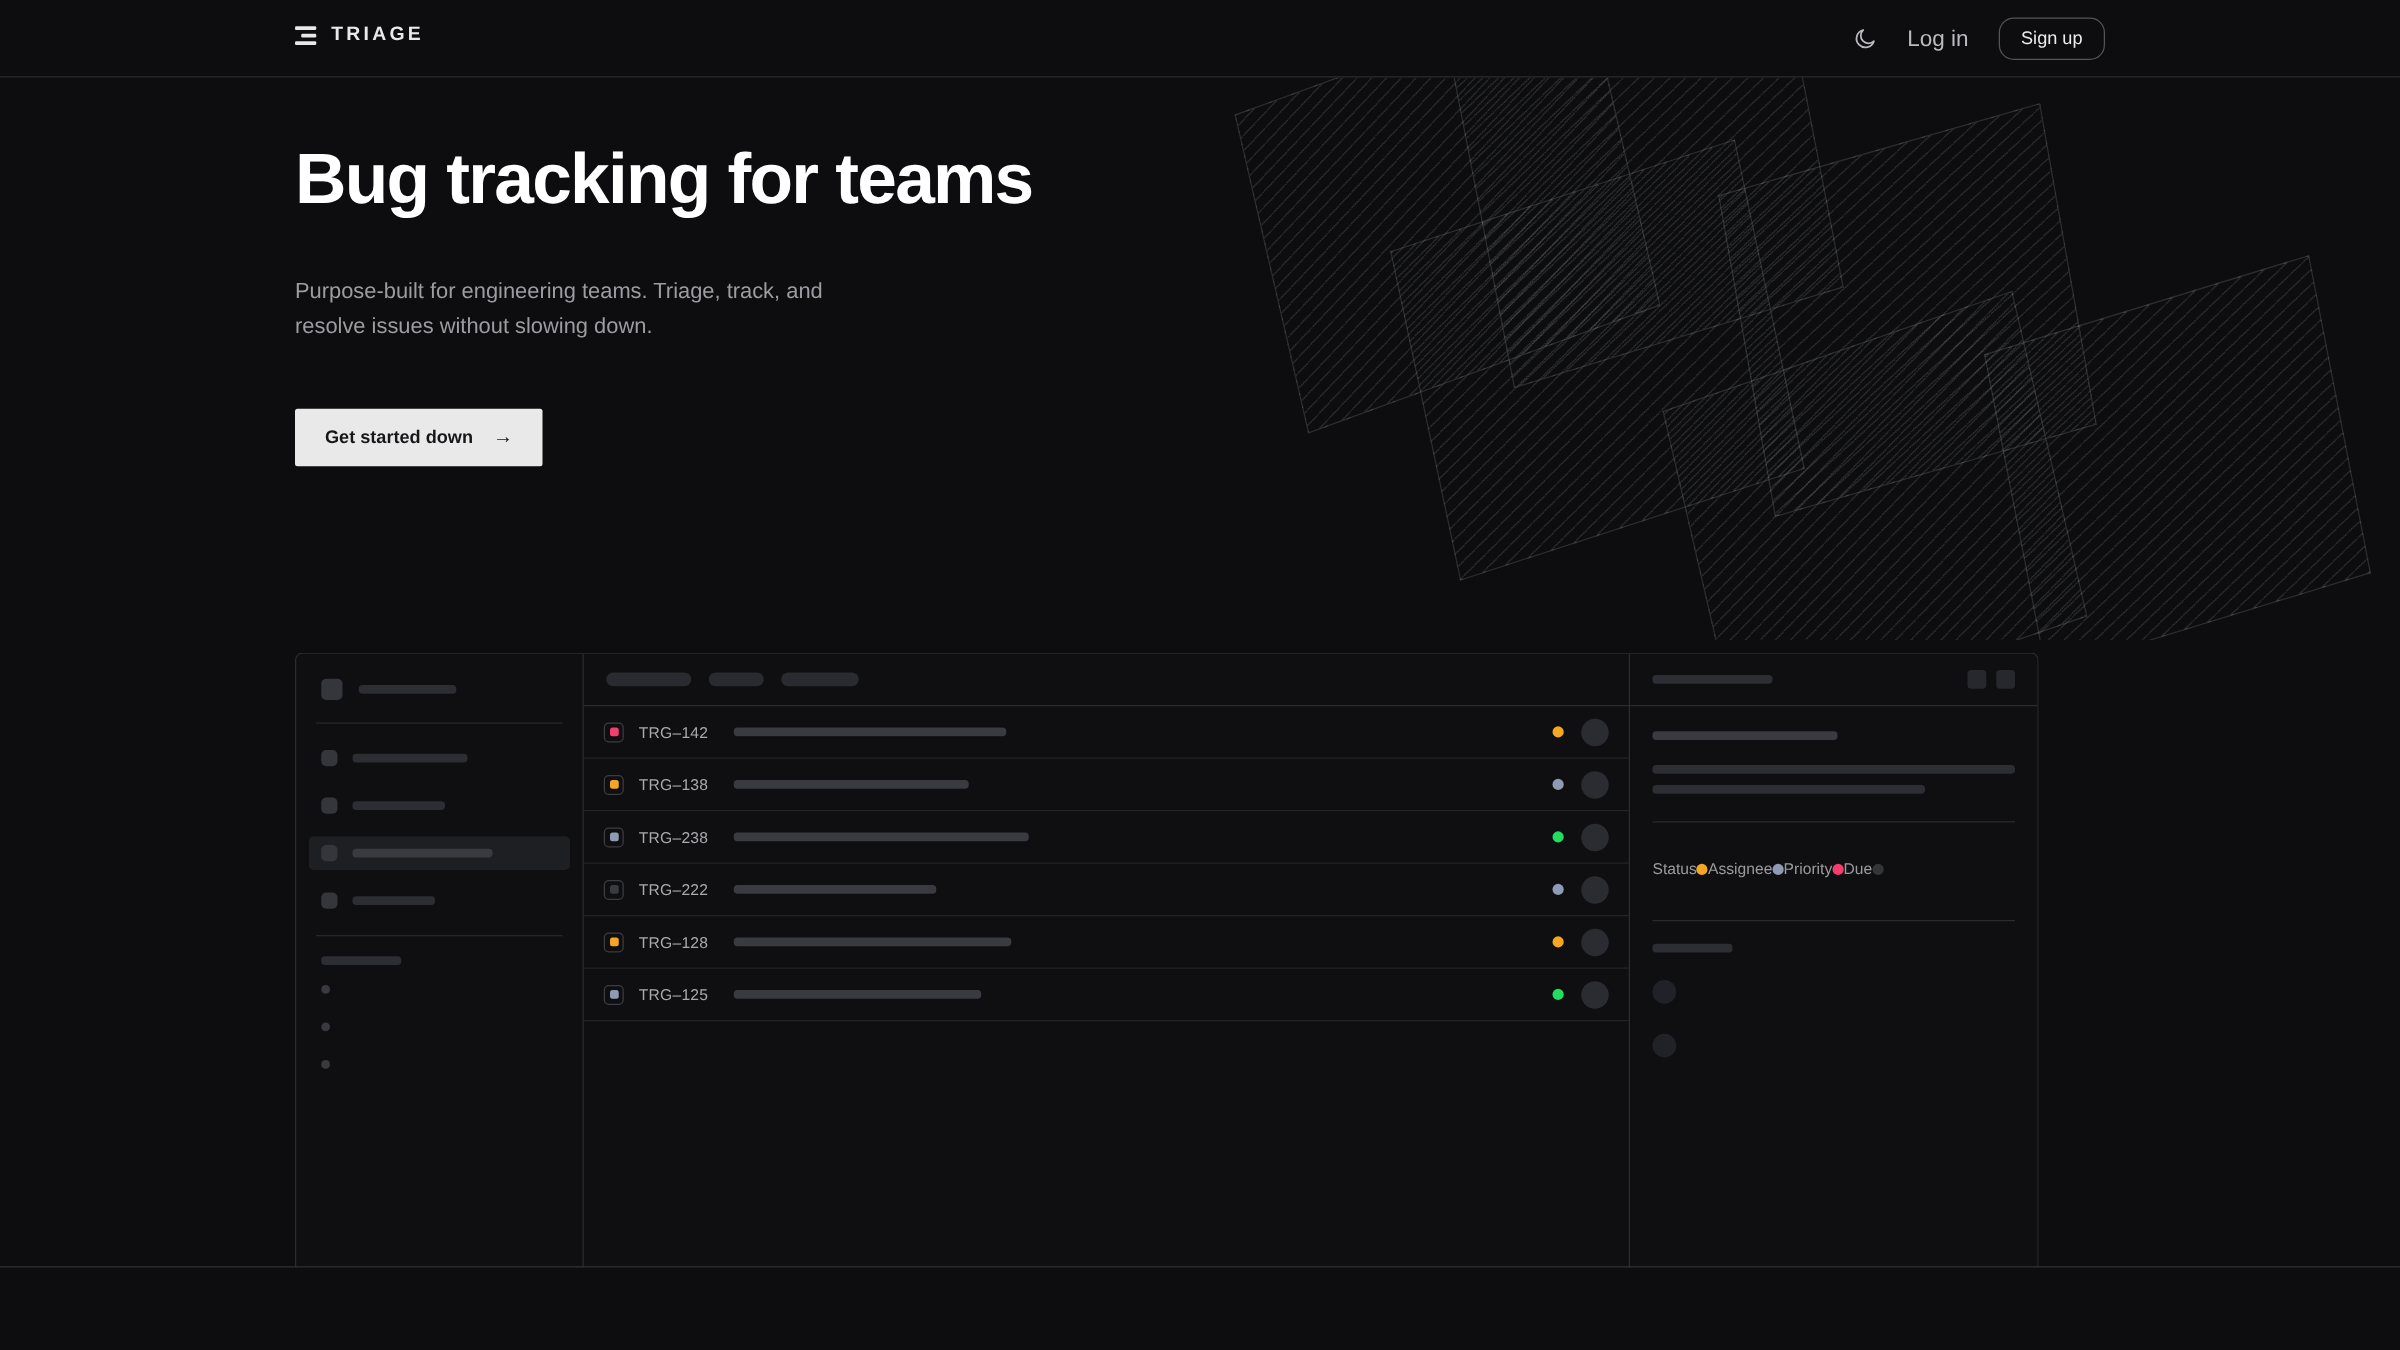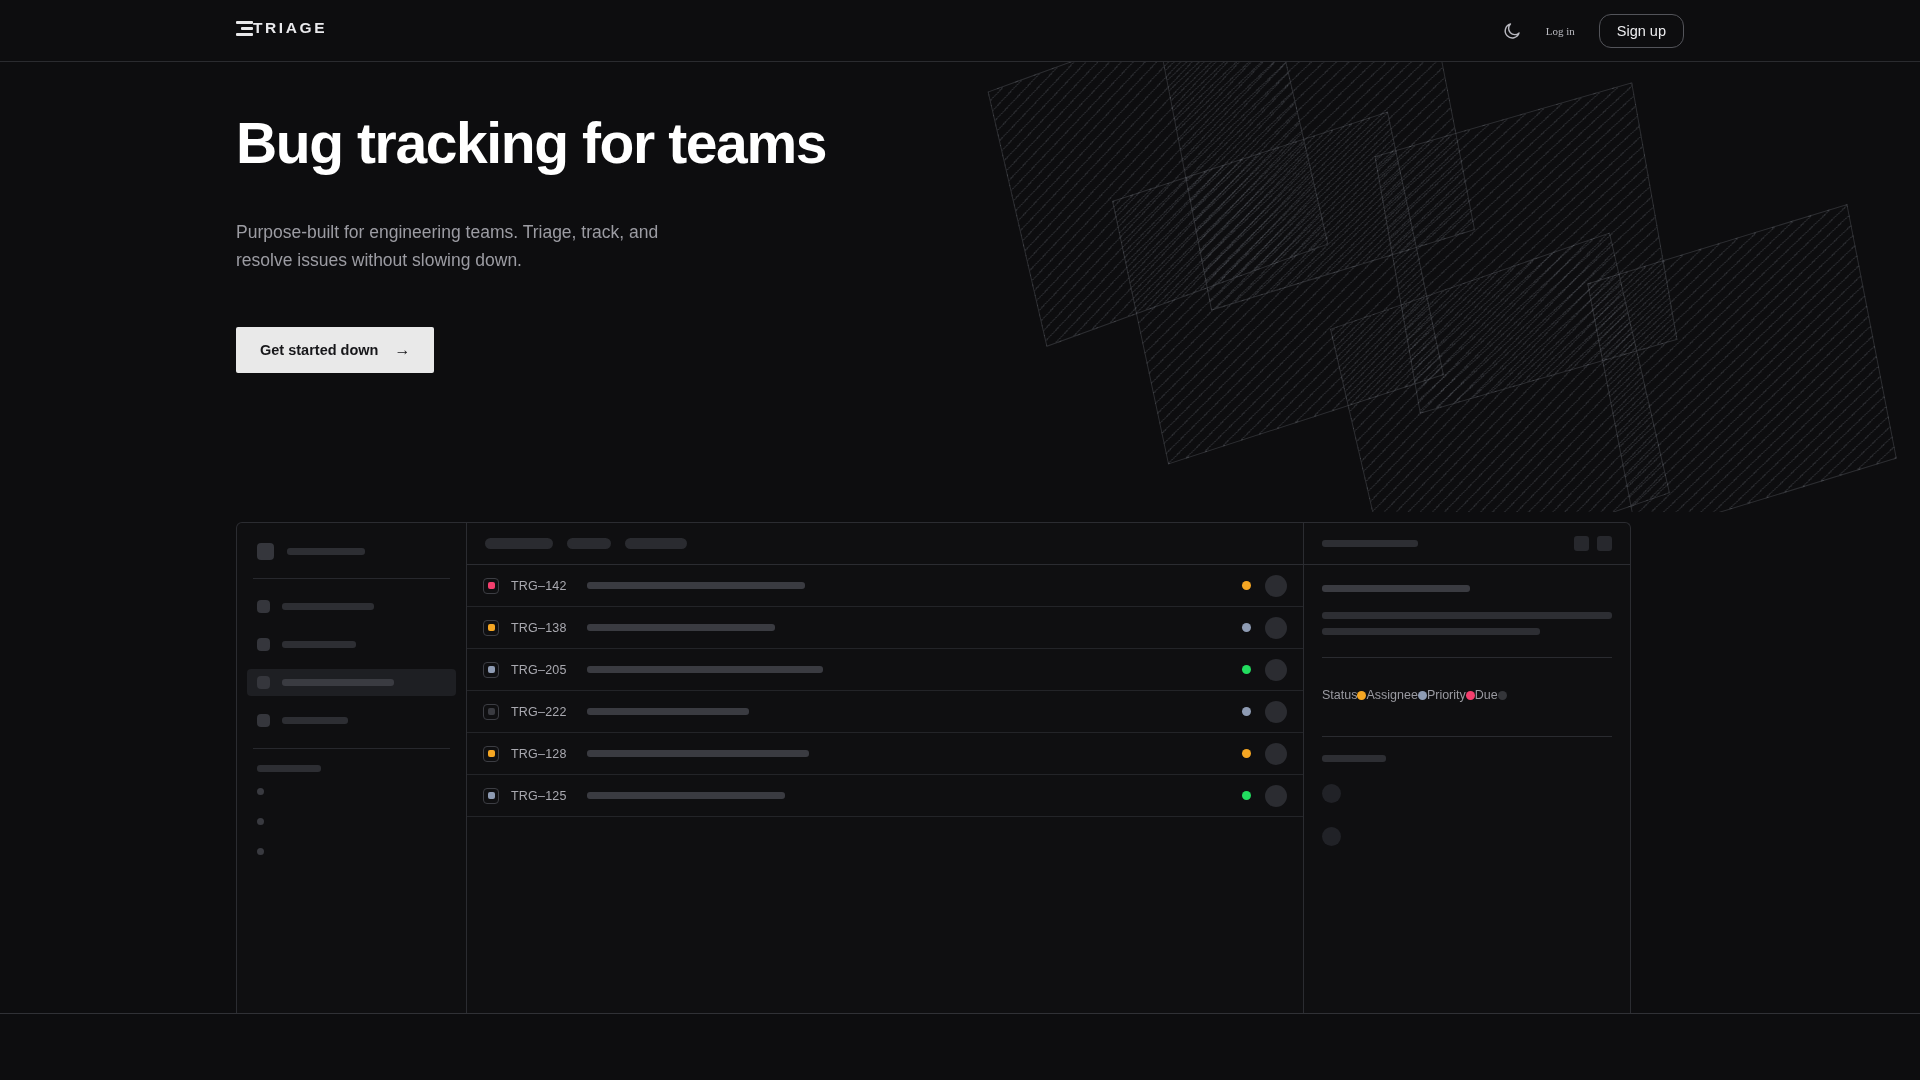--- a/index.html
+++ b/index.html
@@ -32,33 +32,33 @@
   .p4 { width: 268px; height: 260px; left: 1392px; top: 56px;  transform: rotate(-16deg) skewX(-6deg); }
   .p5 { width: 296px; height: 266px; left: 1352px; top: 216px; transform: rotate(-19deg) skewX(-6deg); }
   .p6 { width: 272px; height: 258px; left: 1606px; top: 180px; transform: rotate(-17deg) skewX(-6deg); }
 
   
   .header {
     position: absolute; top: 0; left: 0; width: 1920px; height: 62px;
     border-bottom: 1px solid #2a2b2f;
     background: #0d0d0f; z-index: 20;
   }
-  .brand { position: absolute; left: 236px; top: 19px; display: flex; align-items: center; }
+  .brand { position: absolute; left: 236px; top: 19px; display: flex; align-items: center; gap: 12px; }
   .logo-mark { display: flex; flex-direction: column; gap: 3px; width: 17px; }
   .logo-mark i { display: block; height: 3px; background: #e8e8ea; border-radius: 1px; }
   .logo-mark i:nth-child(1) { width: 17px; }
   .logo-mark i:nth-child(2) { width: 12px; margin-left: 5px; }
   .logo-mark i:nth-child(3) { width: 17px; }
   .brand-name {
     color: #e9e9ec; font-size: 15.5px; font-weight: 700;
     letter-spacing: 2.6px;
   }
   .nav-right { position: absolute; right: 236px; top: 12px; display: flex; align-items: center; gap: 24px; height: 38px; }
   .moon-icon { width: 20px; height: 20px; display: block; cursor: pointer; }
-  .login-link { color: #babac0; font-size: 11px; cursor: pointer; text-decoration: none; font-family: Liberation Serif, serif; }
+  .login-link { color: #babac0; font-size: 18px; cursor: pointer; text-decoration: none; }
   .signup-btn {
     border: 1px solid #53545a; background: transparent; color: #ececef;
     font-size: 14.5px; font-family: inherit;
     padding: 8px 17px; cursor: pointer; border-radius: 12px;
   }
 
   
   .hero { position: absolute; left: 236px; top: 112px; width: 760px; z-index: 5; }
   .hero h1 {
     color: #ffffff; font-size: 57px; line-height: 1.12; font-weight: 700;
@@ -255,21 +255,21 @@
             <span class="row-title" style="width:188px"></span>
             <span class="row-right">
               <span class="st-dot" style="background:#8e9bb3"></span>
               <span class="avatar"></span>
             </span>
           </div>
           <div class="row">
             <span class="pri-chip">
               <span style="background:#8e9bb3"></span>
             </span>
-            <span class="row-id">TRG–205</span>
+            <span class="row-id">TRG–238</span>
             <span class="row-title" style="width:236px"></span>
             <span class="row-right">
               <span class="st-dot" style="background:#22dd5f"></span>
               <span class="avatar"></span>
             </span>
           </div>
           <div class="row">
             <span class="pri-chip">
               <span style="background:#3a3b41"></span>
             </span>

